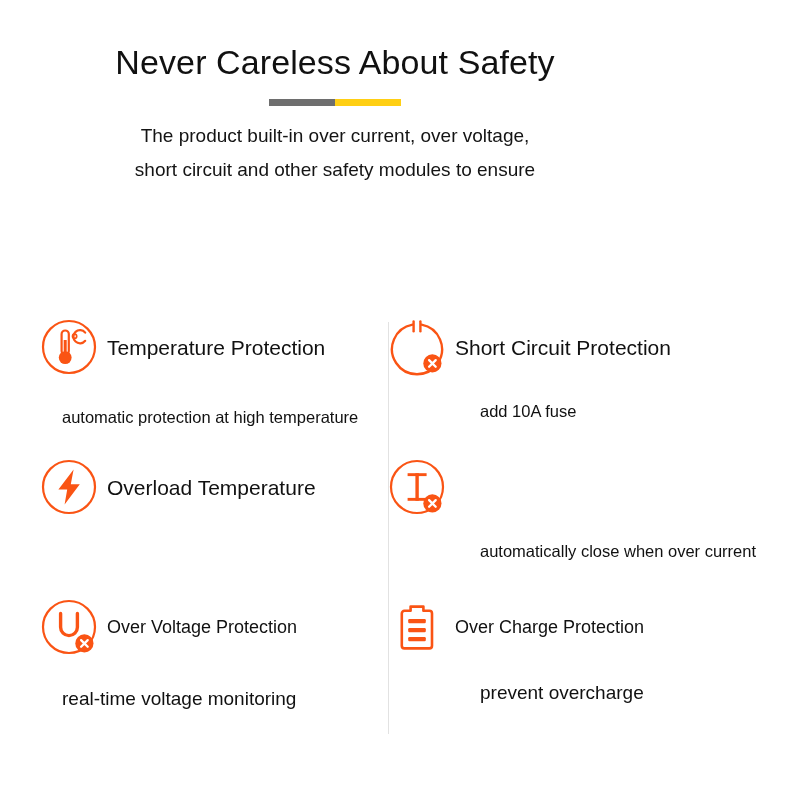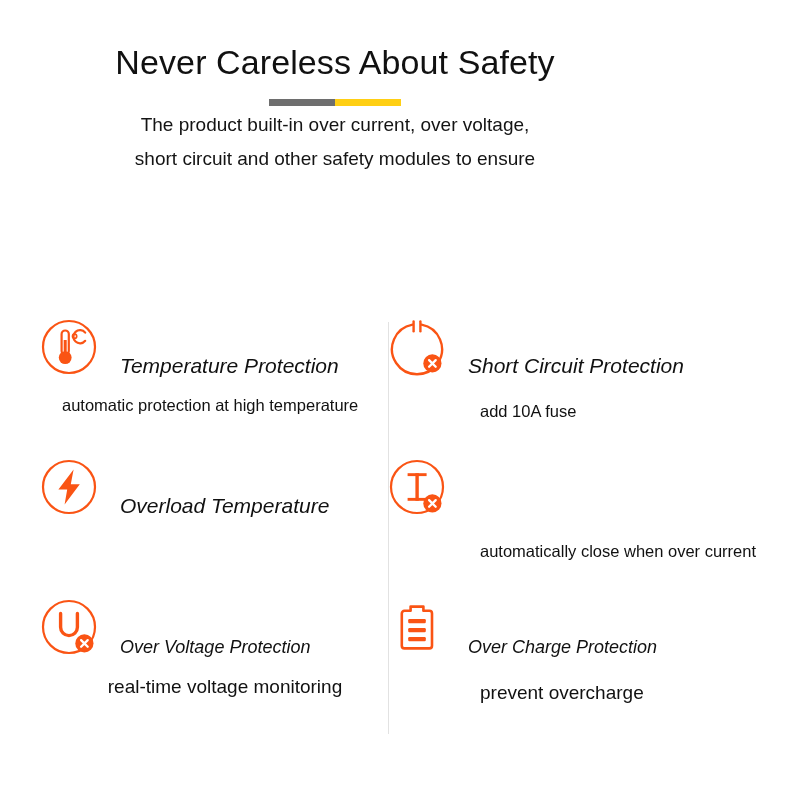--- a/index.html
+++ b/index.html
@@ -20,21 +20,21 @@
   }
   .divider-bars {
     margin:18px auto 0; width:132px; height:7px;
     display:flex; overflow:hidden;
   }
   .divider-bars span { display:block; height:100%; }
   .bar-gray  { width:50%; background:#6e6e6e; }
   .bar-yellow{ width:50%; background:#ffcf14; }
 
   .subtitle {
-    margin-top:2px;
+    margin-top:13px;
     font-size:19px; font-weight:400; color:#141414;
     line-height:1.78;
   }
   .subtitle div { white-space:nowrap; }
 
   
   .features {
     position:absolute; top:318px; left:0;
     width:800px; height:420px;
   }
@@ -44,54 +44,53 @@
   }
   .grid {
     position:absolute; inset:0;
     display:grid;
     grid-template-columns:388px 412px;
     grid-template-rows:1fr 1fr 1fr;
   }
   .cell { position:relative; }
 
   .row-main {
-    display:flex; align-items:flex-end;
-    gap:22px;
-    font-style:italic;
+    display:flex; align-items:center;
+    gap:9px;
   }
   .feat-title {
     font-size:21px; font-weight:400; color:#111;
     white-space:nowrap; line-height:1;
   }
   .feat-sub {
     font-size:16.5px; font-weight:400; color:#111;
     white-space:nowrap; line-height:1;
   }
 
   
   .cell.left .row-main { padding-left:40px; }
-  .cell.left .feat-sub { margin-top:21px; padding-left:62px; }
+  .cell.left .feat-sub { margin-top:33px; padding-left:62px; }
 
   
   .cell.right .row-main { }
   .cell.right .feat-sub { margin-top:27px; padding-left:92px; }
 
   .icon-wrap {
     position:relative;
     width:58px; height:58px;
     flex:0 0 58px;
   }
   .icon-wrap svg { display:block; width:58px; height:58px; }
 
   
   .c-temp .feat-sub      { padding-left:55px; }
   .c-short .feat-sub     { padding-left:84px; }
   .c-overload .feat-sub  { padding-left:48px; }
   .c-overcur .feat-sub   { padding-left:48px; }
-  .c-overvolt .feat-sub  { padding-left:48px;text-align:center; }
+  .c-overvolt .feat-sub  { padding-left:48px; }
   .c-overchg .feat-sub   { padding-left:72px; }
 
   .c-overvolt .feat-sub, .c-overchg .feat-sub { font-size:19px; }
   .c-overvolt .feat-title, .c-overchg .feat-title { font-size:18px; }
 </style>
 </head>
 <body>
 
 <div class="page">
 

